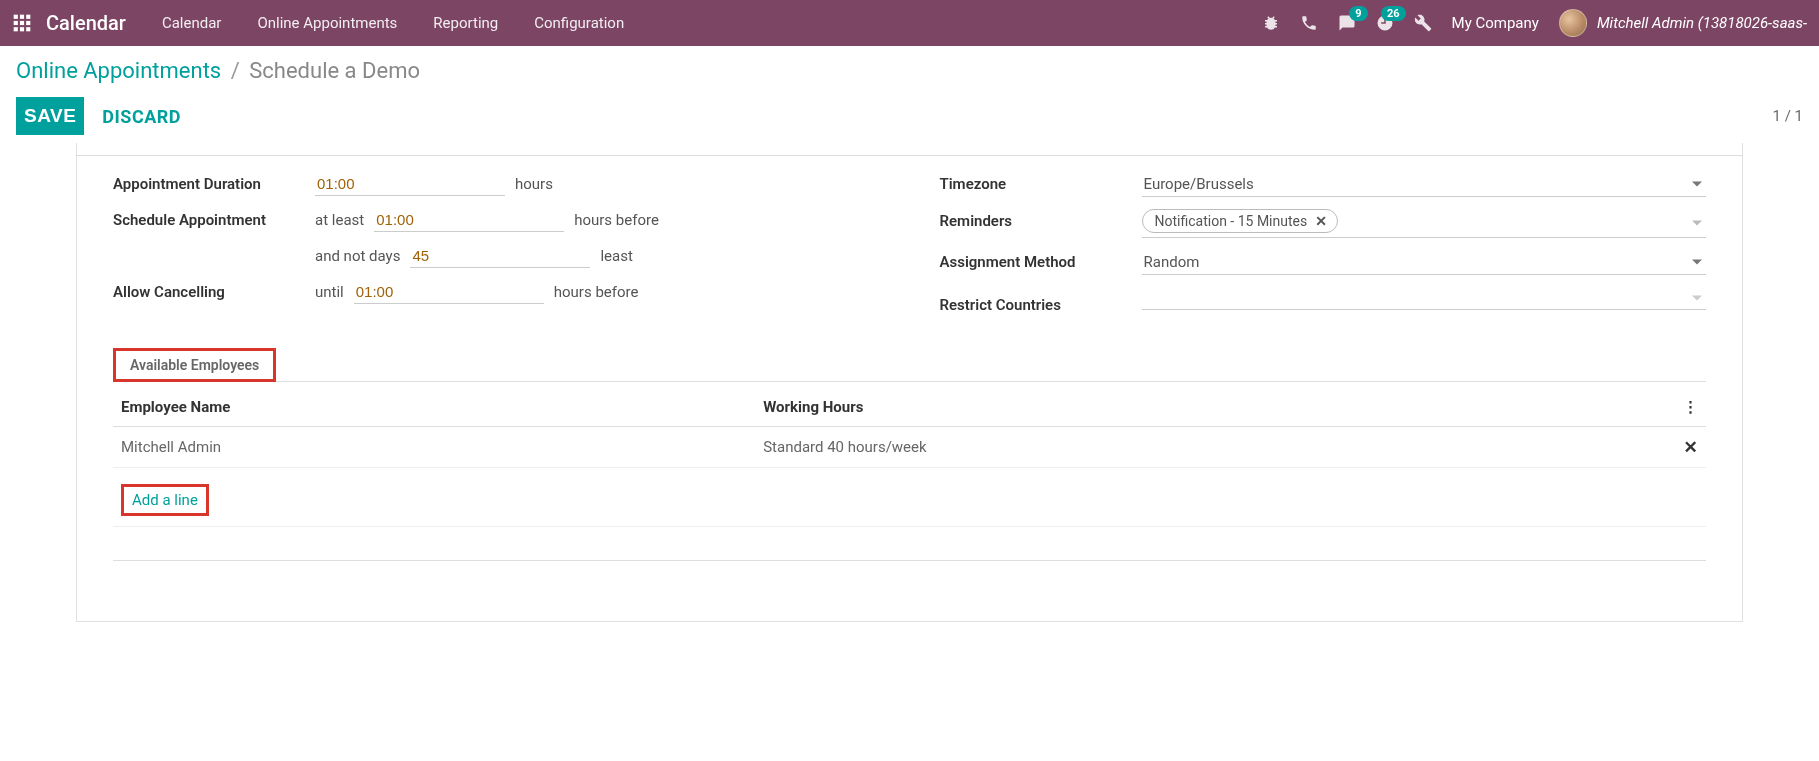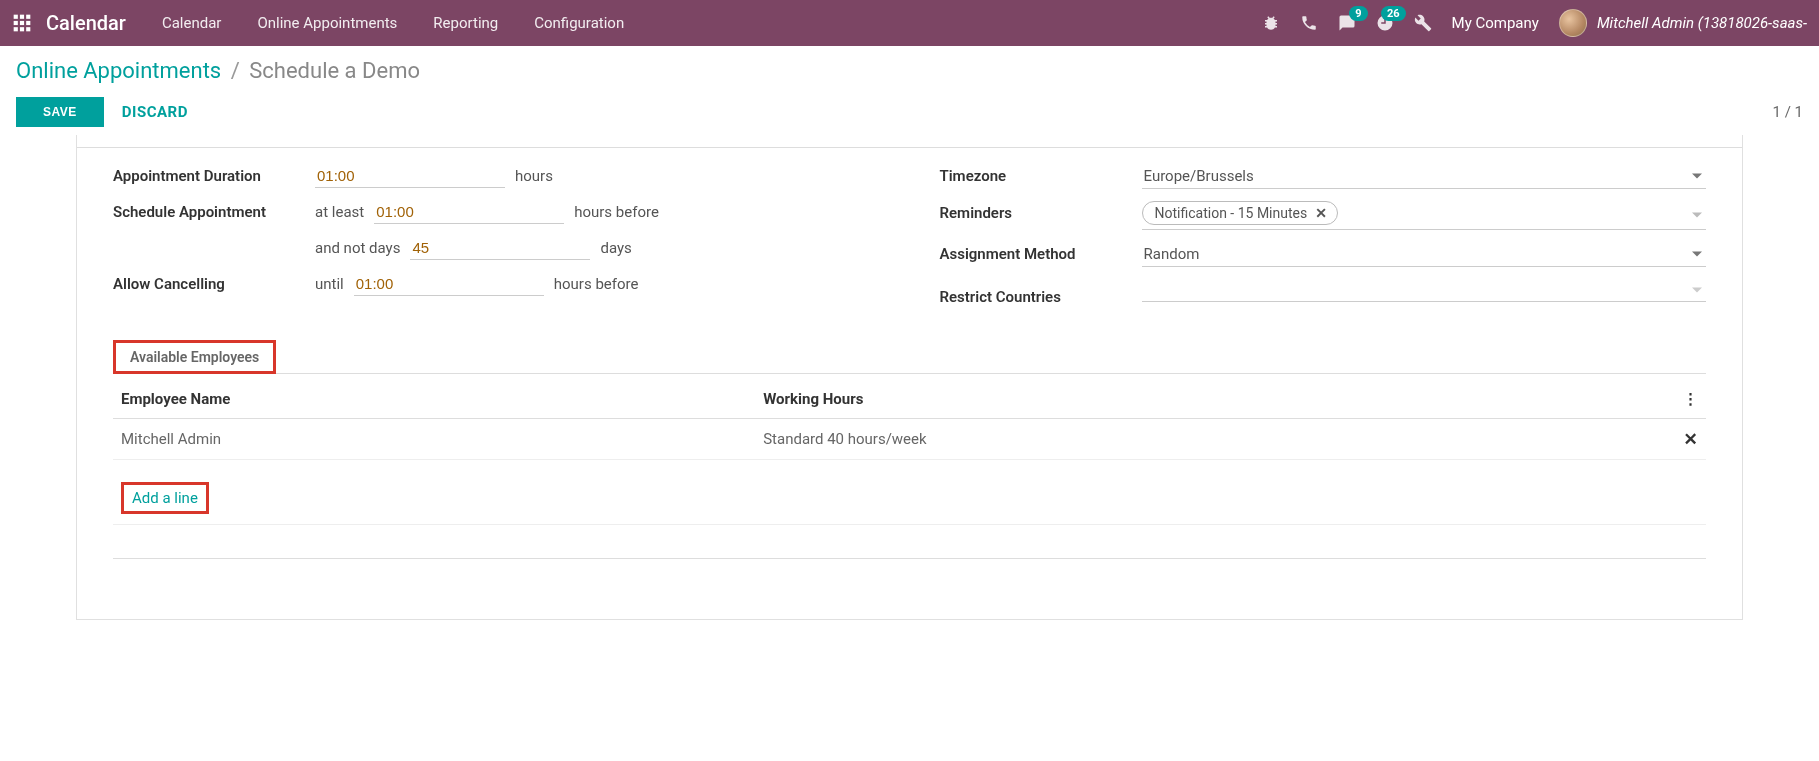--- a/index.html
+++ b/index.html
@@ -96,32 +96,32 @@
       display: flex;
       align-items: center;
       justify-content: space-between;
       margin-bottom: 8px;
     }
     .action-left { display: flex; align-items: center; gap: 18px; }
     .btn-save {
       background: #00a09d;
       color: #fff;
       border: none;
-      padding: 8px 27px;
+      padding: 8px 8px;
       font-weight: bold;
-      font-size: 12px;
+      font-size: 19px;
       cursor: pointer;
       letter-spacing: 0.5px;
     }
     .btn-discard {
       color: #00a09d;
       font-weight: bold;
       letter-spacing: 0.5px;
       cursor: pointer;
-      font-size: 15px;
+      font-size: 18px;
     }
     .pager { color: #6a6a6a; font-size: 15px; margin-right: 0;}
 
     
     .form-outer {
       padding: 0 16px;
     }
     .form-sheet {
       margin: 0 60px;
       border: 1px solid #e0e0e0;
@@ -272,21 +272,21 @@
     .table td {
       padding: 10px 8px;
       font-size: 15px;
       color: #666;
       border-bottom: 1px solid #eee;
     }
     .table td.del { width: 30px; text-align: center; color: #333; cursor: pointer; font-weight: bold; font-size: 17px;}
     .add-line-wrap {
       display: inline-block;
       border: 3px solid #d8362a;
-      margin: 12px 0 0 0;
+      margin: 6px 0 0 0;
     }
     .add-line {
       color: #00a09d;
       font-size: 15px;
       cursor: pointer;
     }
     .add-line-td { padding: 4px 2px; }
     .table-footer-row td { border-bottom: 1px solid #ddd; height: 34px; }
   </style>
 </head>
@@ -384,21 +384,21 @@
           <div class="form-label">Schedule Appointment</div>
           <div class="form-value">
             <span class="prefix-text">at least</span>
             <input class="underline-input w190" value="01:00" style="">
             <span class="unit-text">hours before</span>
           </div>
         </div>
         <div class="form-value-indent">
             <span class="prefix-text">and not days</span>
             <input class="underline-input w180" value="45" style="">
-            <span class="unit-text">days</span>
+            <span class="unit-text">least</span>
         </div>
         <div class="form-row">
           <div class="form-label">Allow Cancelling</div>
           <div class="form-value">
             <span class="prefix-text">until</span>
             <input class="underline-input w190" value="01:00" style="">
             <span class="unit-text">hours before</span>
           </div>
         </div>
       </div>

